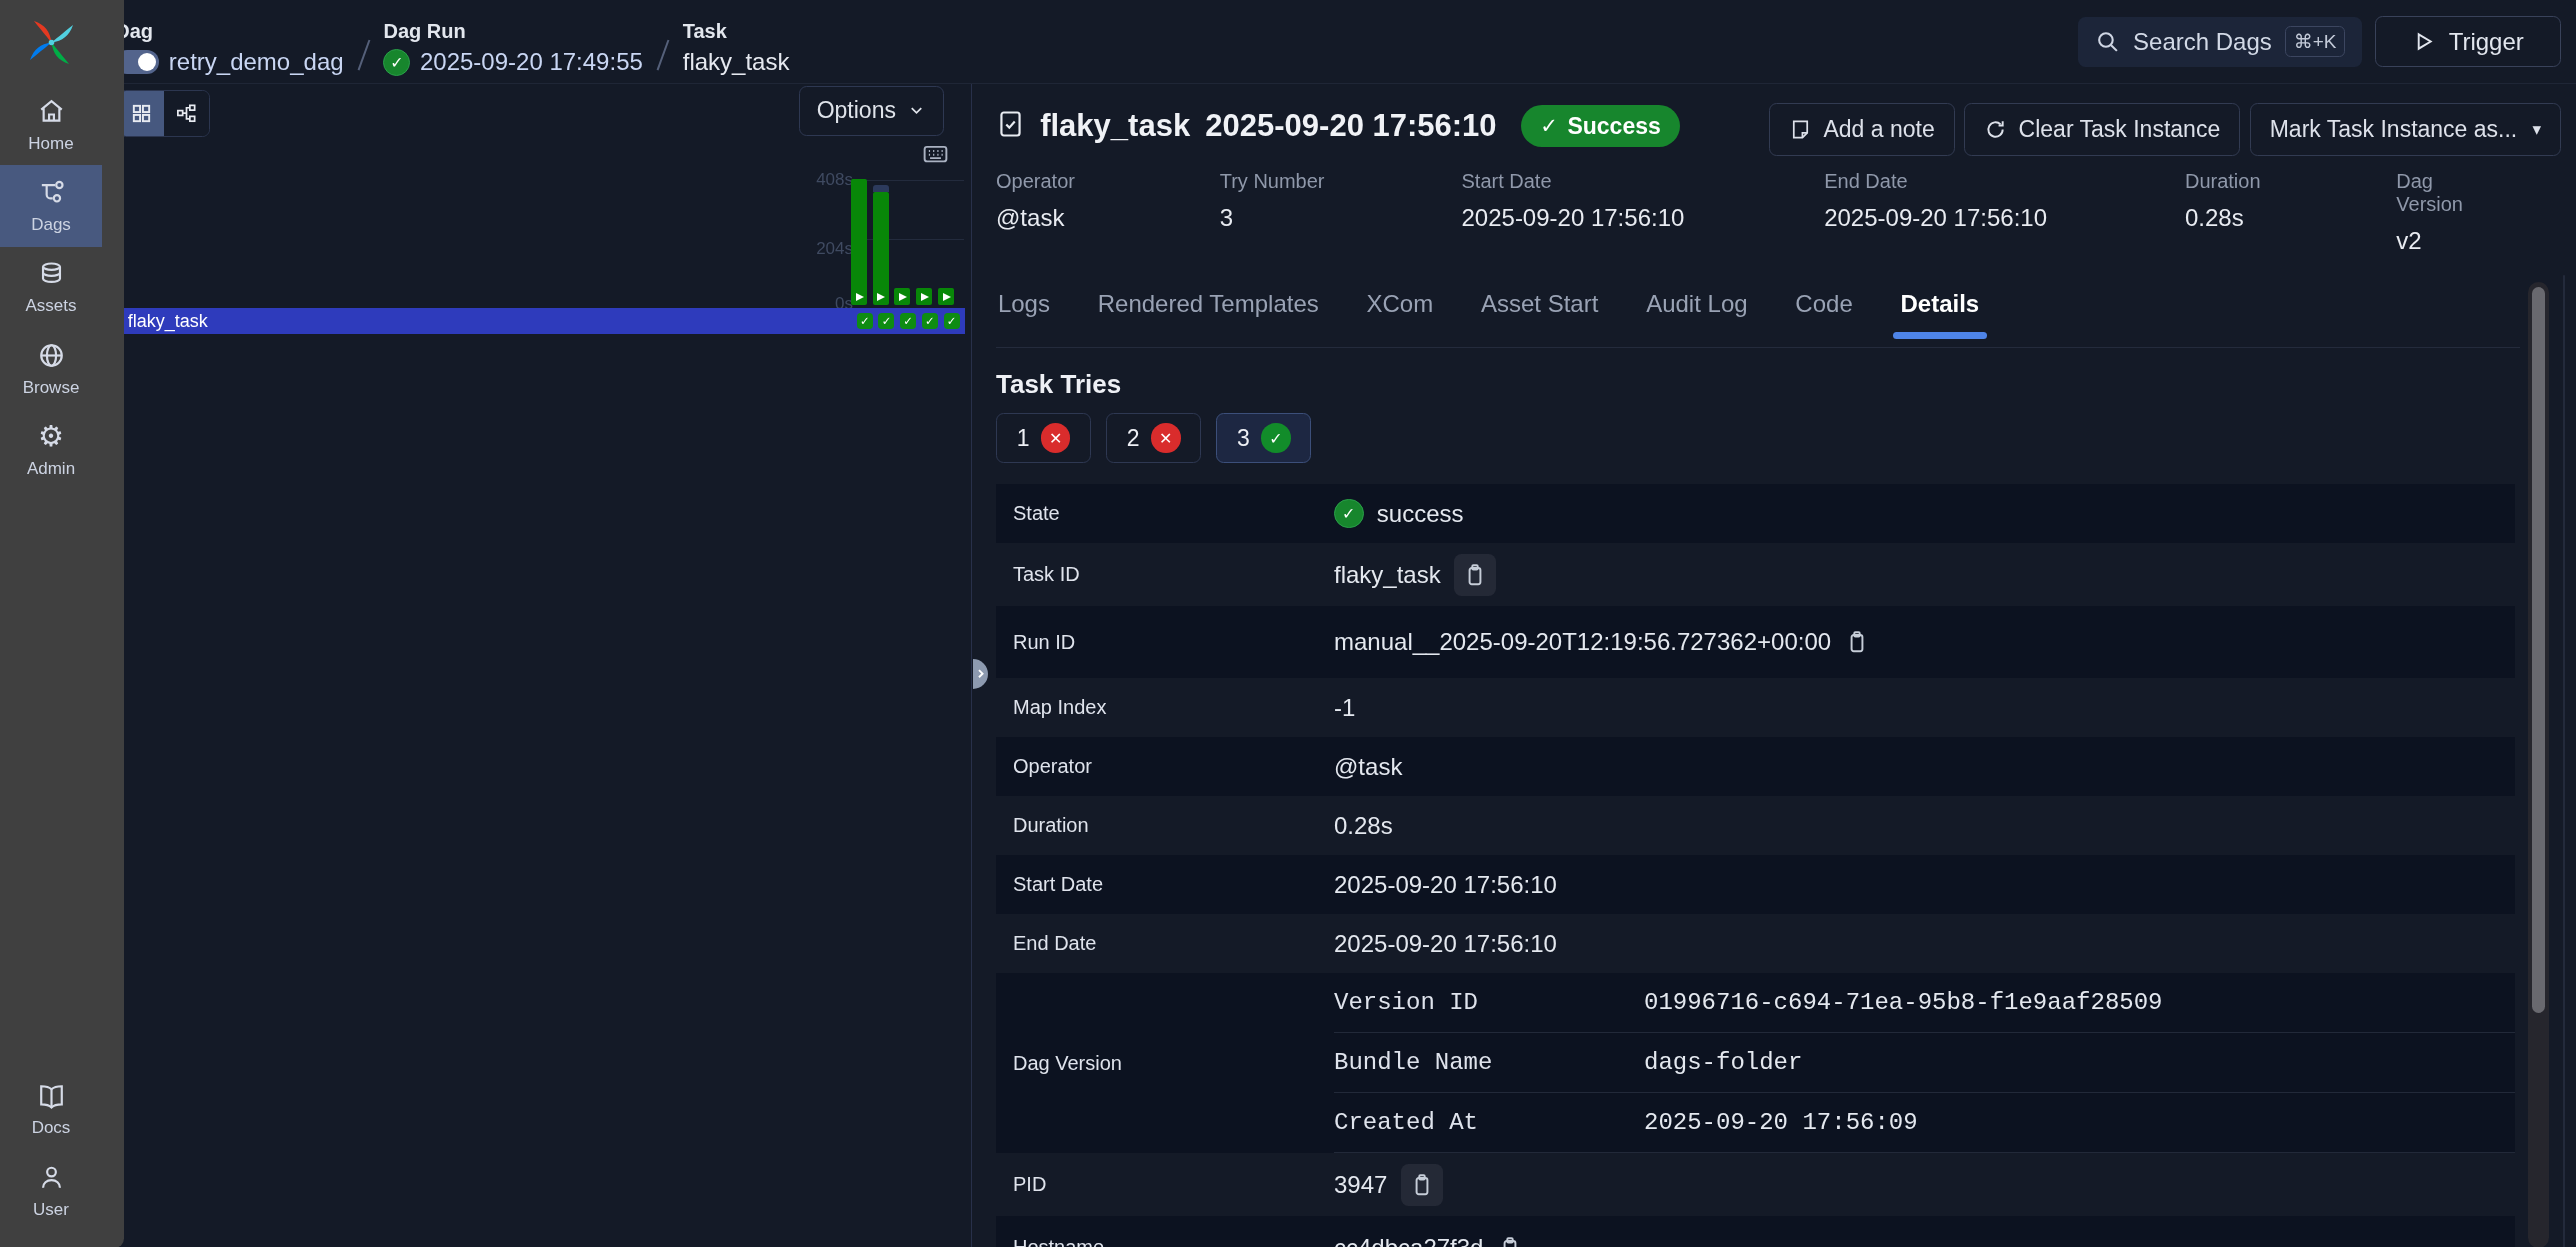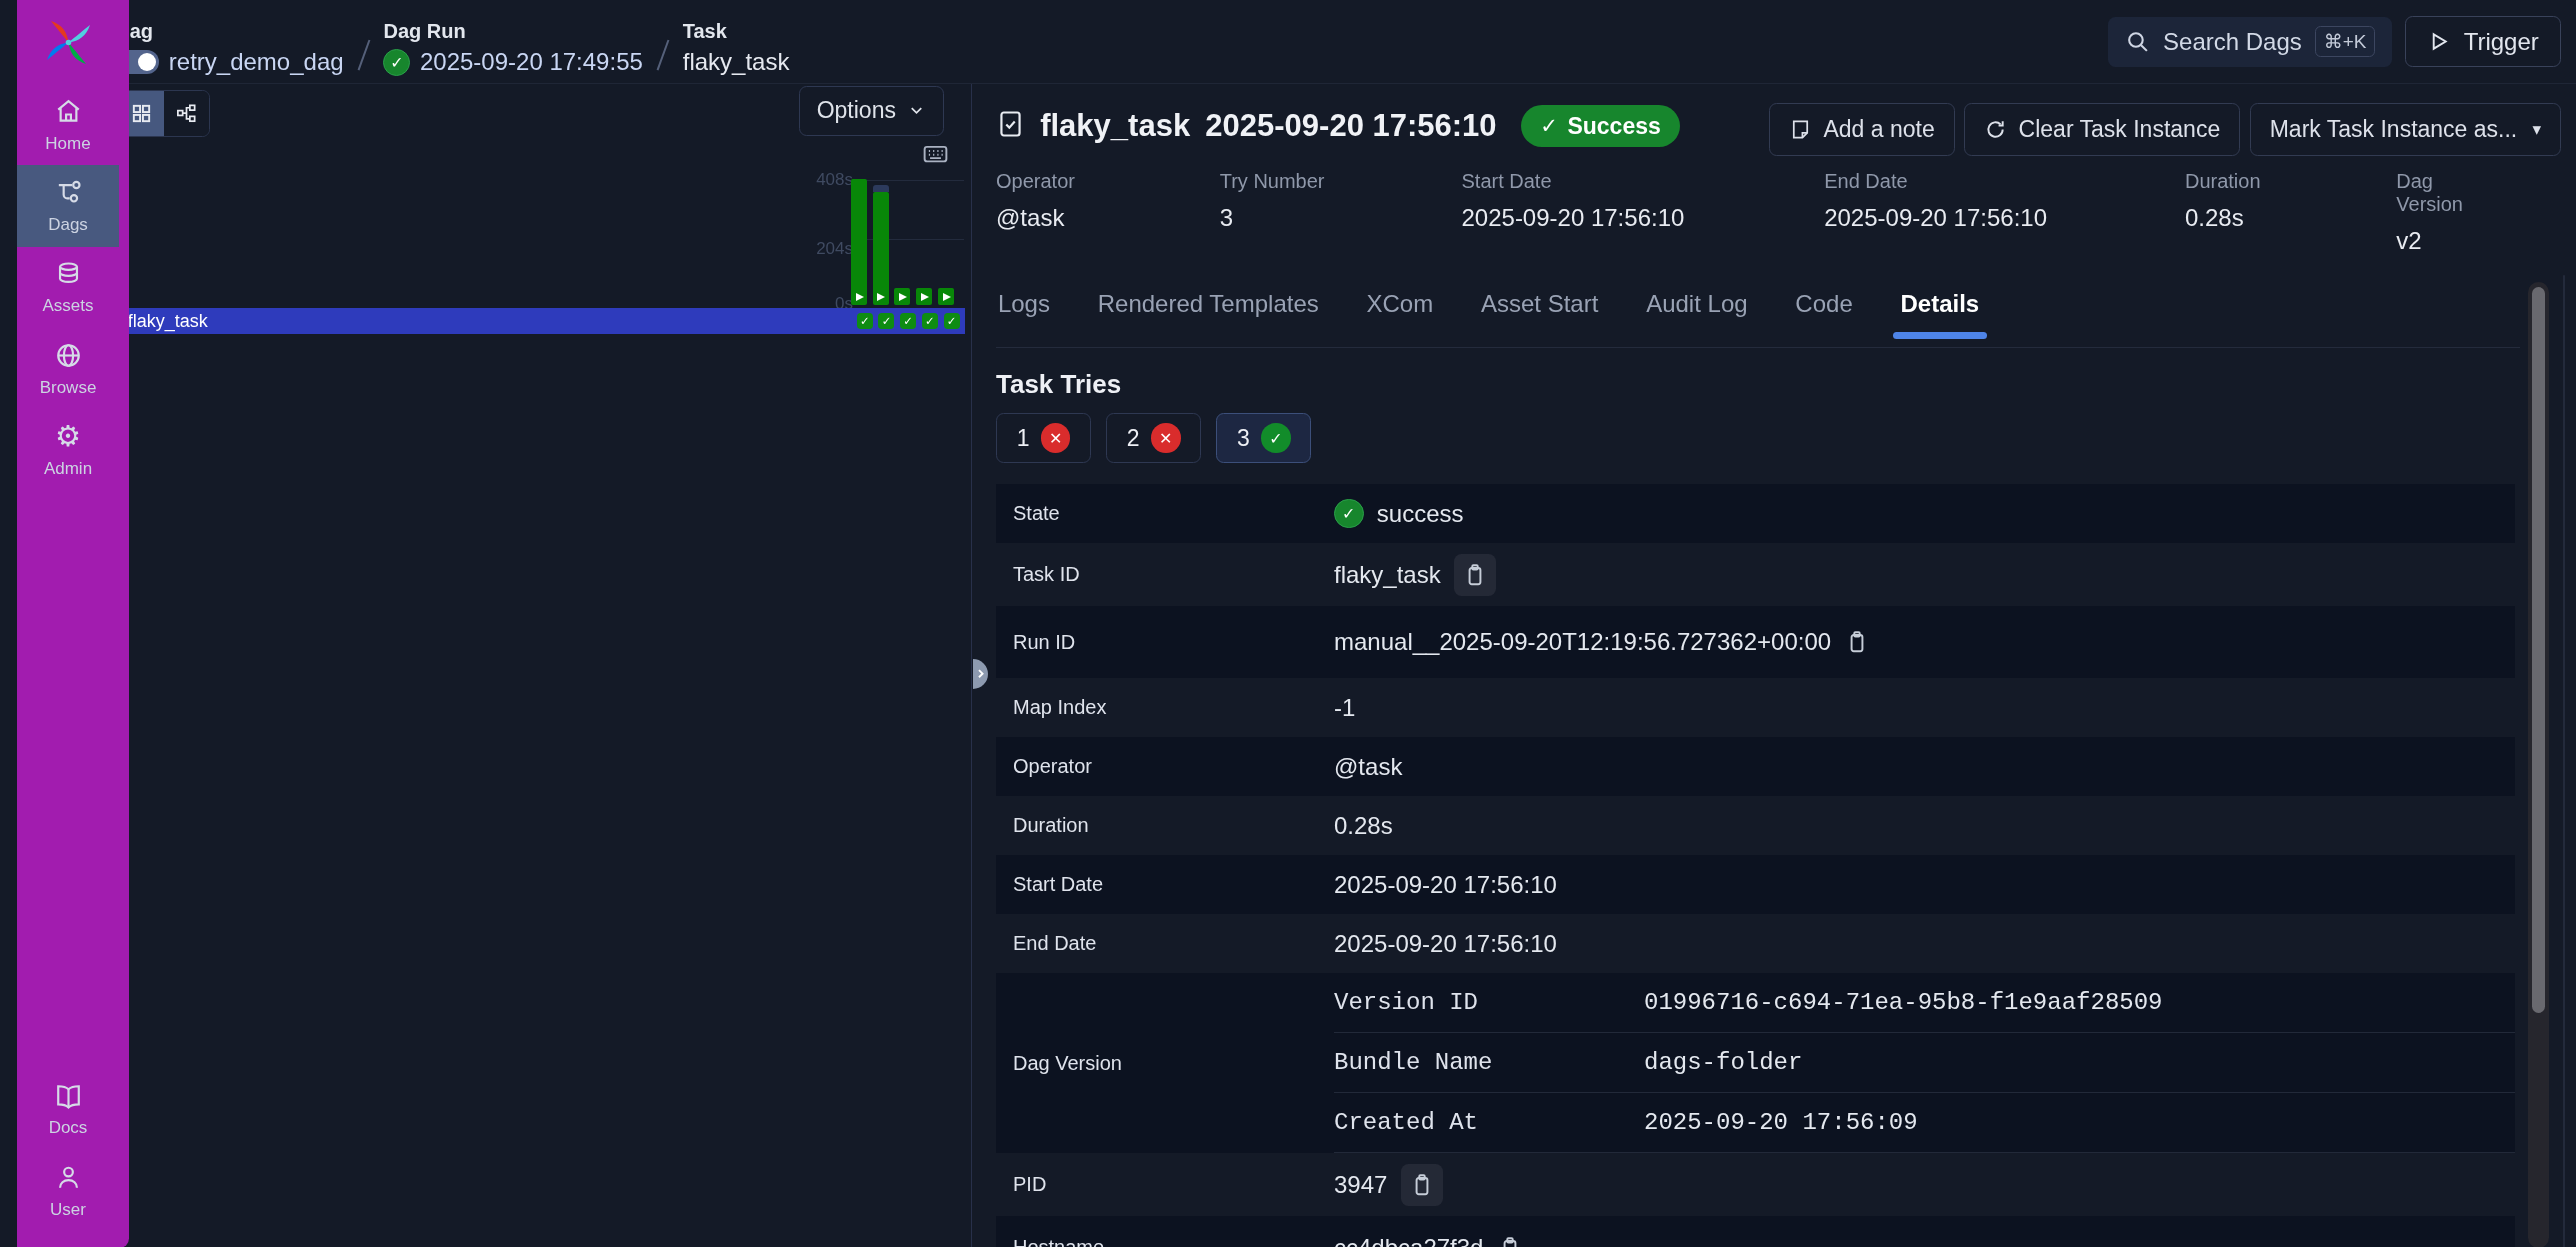--- a/index.html
+++ b/index.html
@@ -1,20 +1,20 @@
 <!DOCTYPE html>
 <html><head>
 <meta charset="utf-8">
 <style>
   * { margin:0; padding:0; box-sizing:border-box; }
   html,body { width:2576px; height:1248px; background:#10141f; font-family:"Liberation Sans", sans-serif; }
   #app { position:relative; width:2576px; height:1248px; background:#141a27; overflow:hidden; color:#e7eaf0; }
 
   
-  .sidebar { position:absolute; left:17px; top:0; width:112px; height:1248px; background:#a21caf; z-index:5; border-radius:0 0 9.5px 0; }
+  .sidebar { position:absolute; left:0; top:0; width:124px; height:1248px; background:#404040; z-index:5; border-radius:0 0 9.5px 0; }
   .logo-wrap { width:102px; height:84px; display:flex; align-items:center; justify-content:center; }
   .nav-item { width:102px; padding:13.3px 0 11.4px; display:flex; flex-direction:column; align-items:center; gap:7.6px; color:#ccd3e2; cursor:pointer; }
   .nav-item svg { width:29px; height:29px; stroke:#d6dbe7; }
   .nav-item .nav-label { font-size:17px; }
   .nav-item.active { background:#48597f; }
   .nav-gear { font-size:29px; line-height:29px; color:#d6dbe7; }
   .sidebar-bottom { position:absolute; bottom:17px; left:0; width:102px; }
 
   
   .topbar { position:absolute; left:102px; top:0; width:2474px; height:84px; display:flex; align-items:center; border-bottom:1px solid #1f2636; background:#141a27; }
@@ -26,21 +26,21 @@
   .crumb-value.bright { color:#e6e9f0; }
   .crumb-sep { width:1.9px; height:32px; background:#55607a; transform:rotate(20deg); margin:32px 19px 0; }
   .toggle { width:44px; height:24px; border-radius:12.4px; background:#53648c; position:relative; cursor:pointer; }
   .toggle .knob { position:absolute; right:2.9px; top:2.9px; width:18px; height:18px; border-radius:50%; background:#fff; }
   .crumb-check { width:27px; height:27px; border-radius:50%; background:#17862d; border:1.9px solid #2aa04a; color:#fff; font-size:16px; display:flex; align-items:center; justify-content:center; }
   .topbar-right { margin-left:auto; display:flex; align-items:center; gap:13.3px; margin-right:15.2px; }
   .search-btn { display:flex; align-items:center; gap:13.3px; background:#1c2539; border-radius:7.6px; height:50px; padding:0 17px; cursor:pointer; }
   .search-btn svg { width:25px; height:25px; stroke:#cfd6e4; }
   .search-btn .s-label { font-size:24px; color:#d2d9e6; }
   .kbd { font-size:19px; color:#c3cad8; border:1px solid #3c4660; border-radius:5.7px; padding:2.9px 7.6px; }
-  .trigger-btn { display:flex; align-items:center; gap:13.3px; border:1.9px solid #39425a; border-radius:7.6px; height:51px; padding:0 21px; cursor:pointer; }
+  .trigger-btn { display:flex; align-items:center; gap:13.3px; border:1.9px solid #39425a; border-radius:7.6px; height:51px; padding:0 36px; cursor:pointer; }
   .trigger-btn svg { width:23px; height:23px; stroke:#e2e6ee; }
   .trigger-btn .t-label { font-size:24px; color:#e2e6ee; }
 
   
   .grid-panel { position:absolute; left:102px; top:84px; width:870px; height:1164px; border-right:1.9px solid #28304a; background:#141a27; }
   .view-toggle { position:absolute; left:16px; top:5.7px; display:flex; border:1px solid #2c3650; border-radius:7.6px; overflow:hidden; }
   .vt-btn { width:45px; height:45px; display:flex; align-items:center; justify-content:center; background:#141a27; cursor:pointer; }
   .vt-btn.active { background:#46587f; }
   .vt-btn svg { width:23px; height:23px; stroke:#e8ebf2; }
   .options-btn { position:absolute; right:27px; top:1.9px; width:145px; height:50px; border:1px solid #2e3852; border-radius:7.6px; display:flex; align-items:center; justify-content:center; gap:11.4px; cursor:pointer; }

